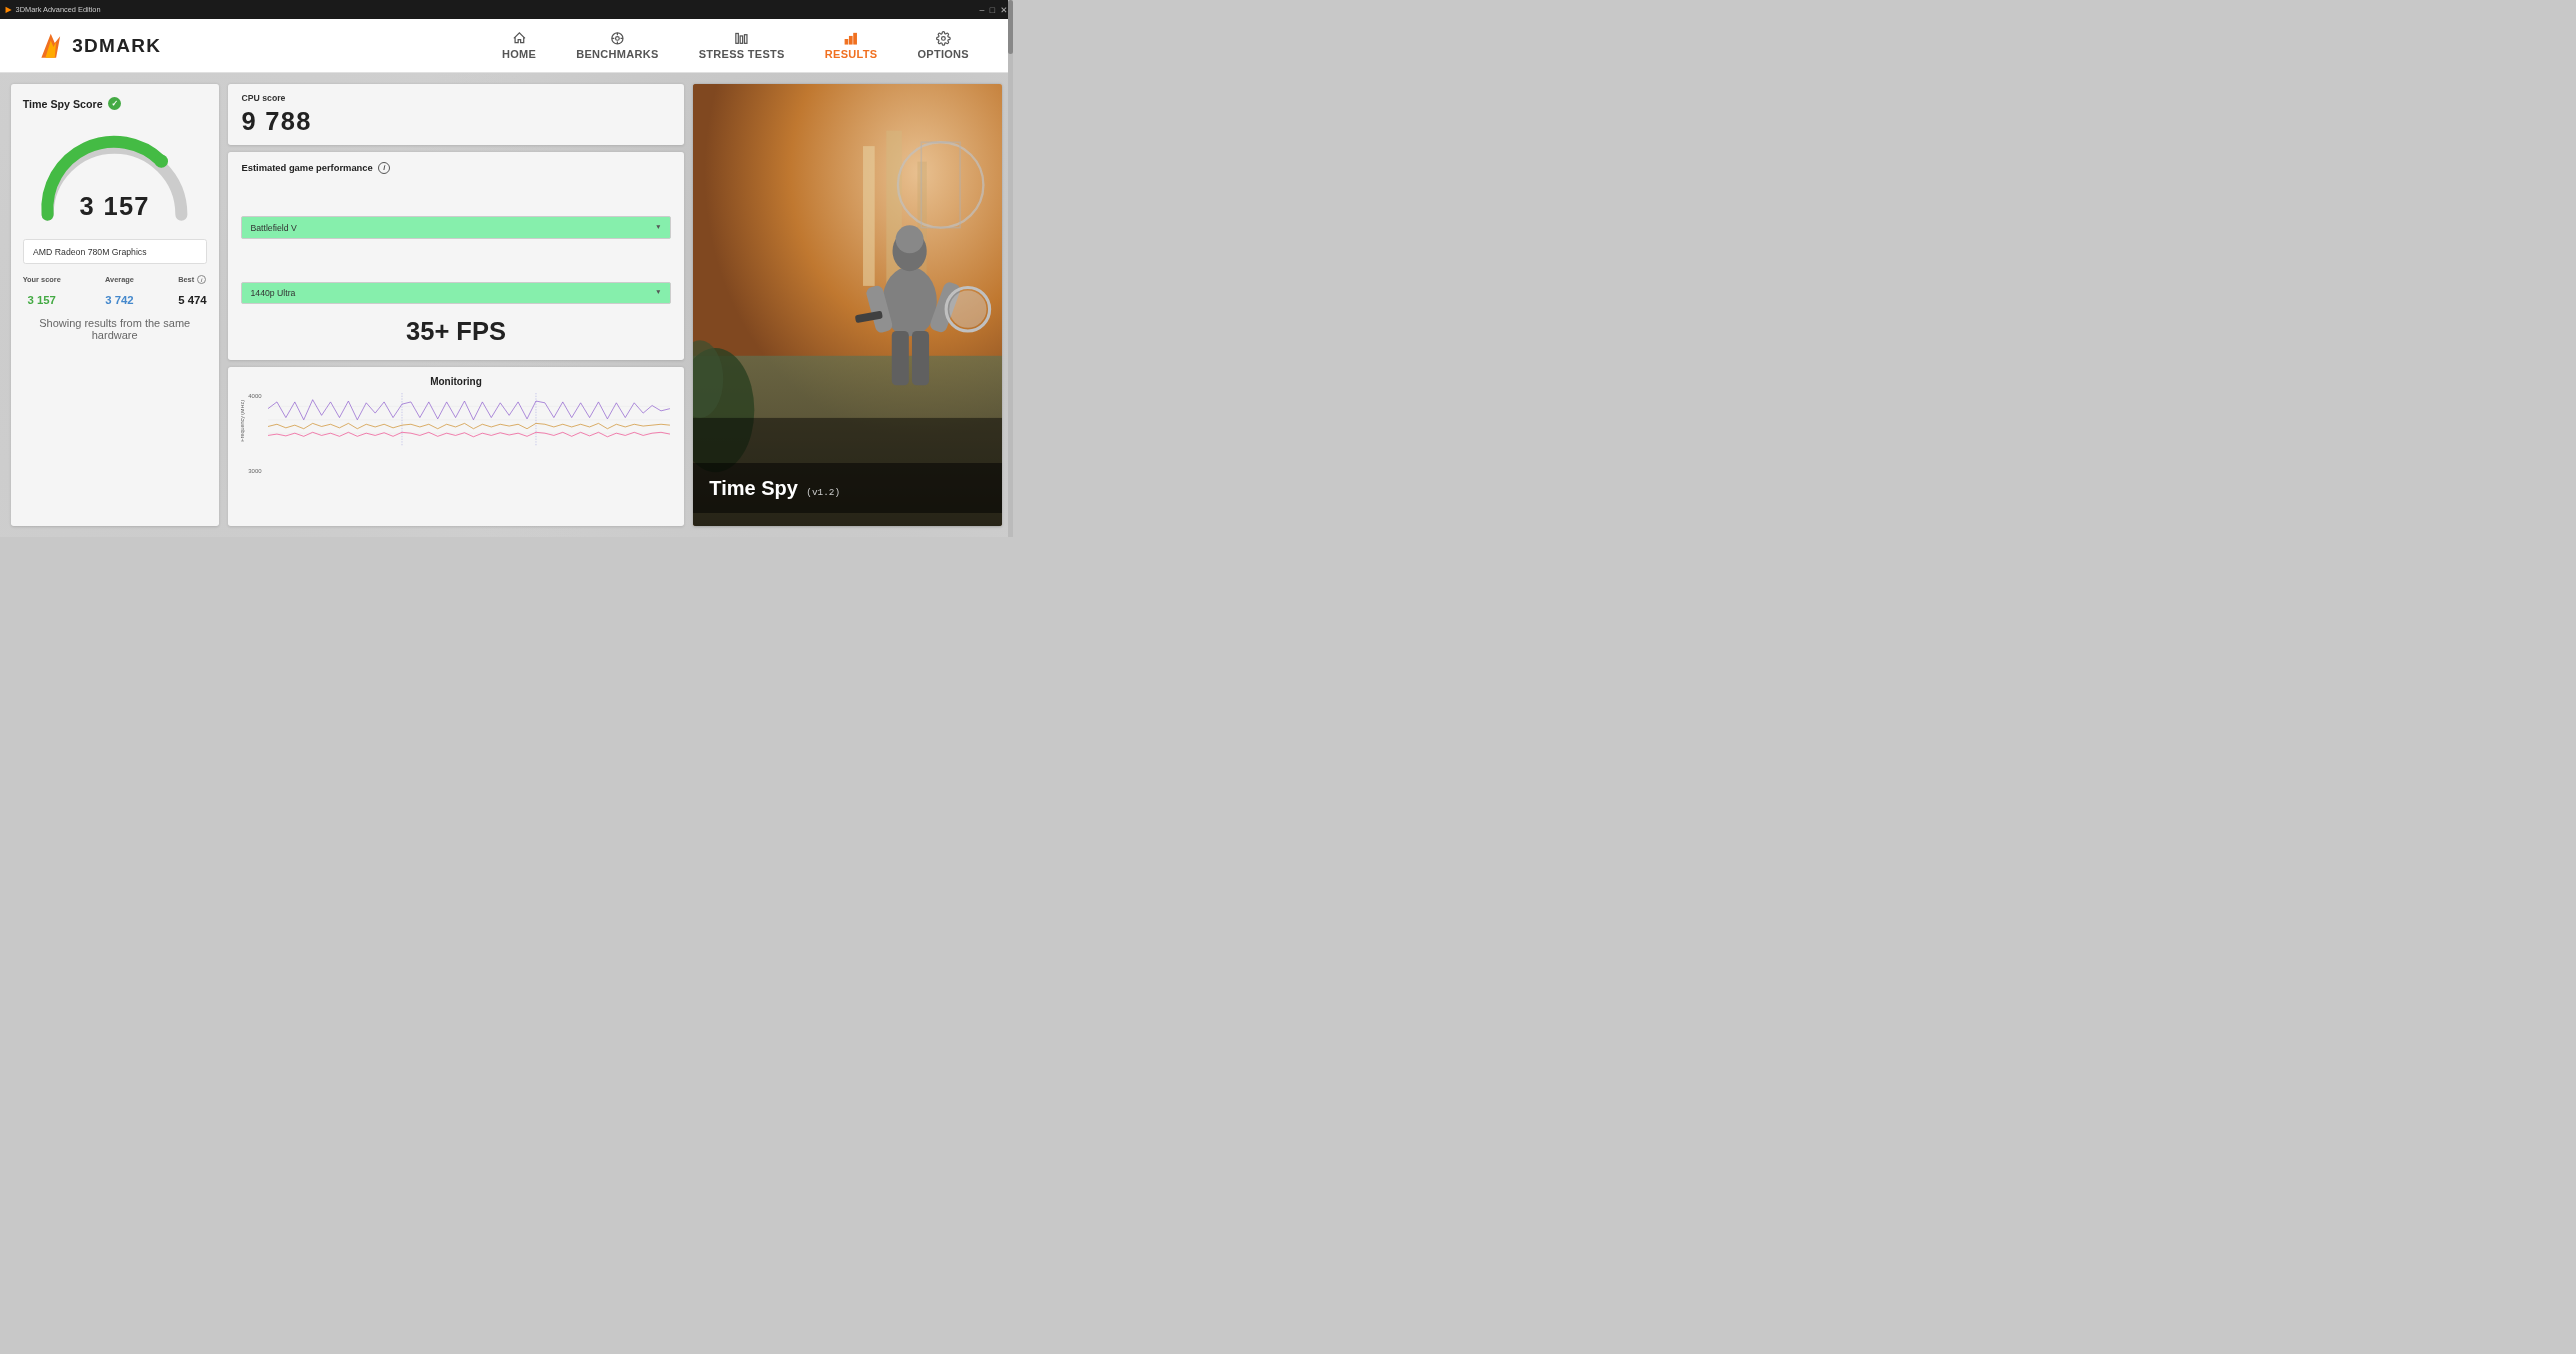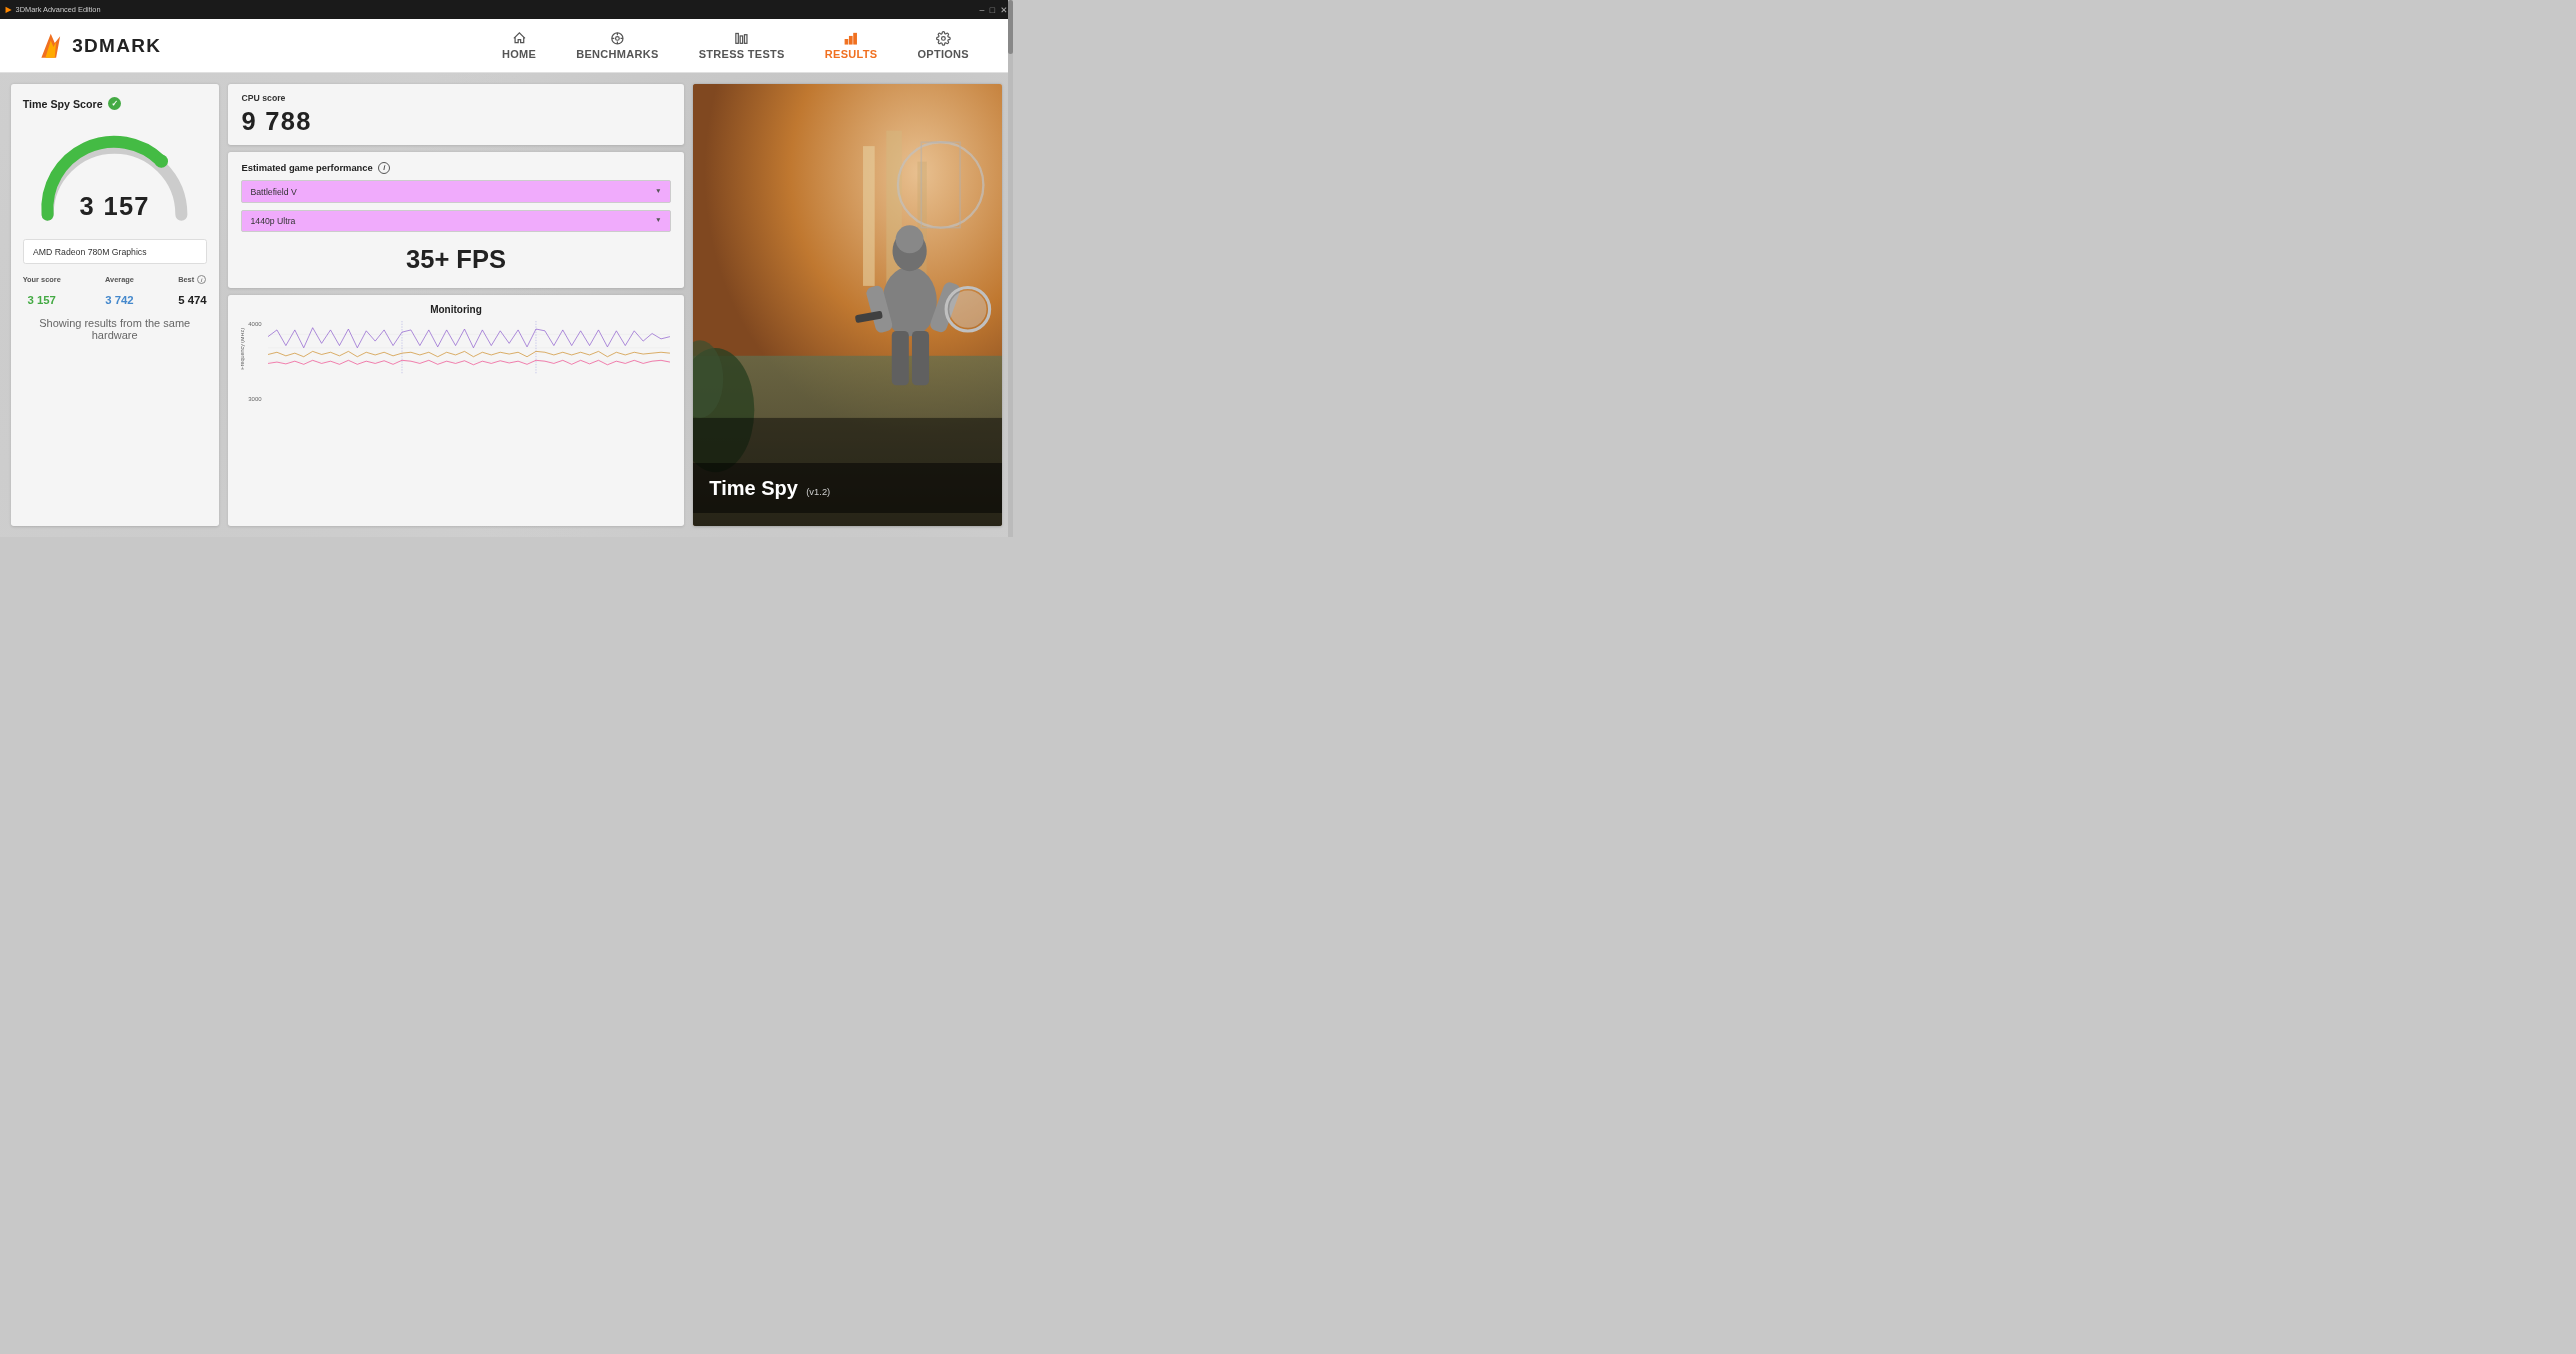--- a/index.html
+++ b/index.html
@@ -227,25 +227,26 @@
       display: flex; align-items: center; justify-content: center;
       font-size: 7.4px; color: #555; font-style: italic; font-weight: bold;
       cursor: pointer;
     }
     .dropdown-select {
       border: 0.7px solid #ccc;
       border-radius: 2px;
       padding: 5.4px 8px;
       font-size: 8.7px;
       color: #333;
-      background: #f0abfc;
+      background: #86efac;
       cursor: pointer;
       display: flex;
       justify-content: space-between;
       align-items: flex-start;
+      margin-top: 36px;
     }
     .dropdown-arrow {
       color: #555;
       font-size: 6.7px;
     }
     .fps-display {
       font-size: 25.5px;
       font-weight: 900;
       color: #222;
       text-align: center;
@@ -323,20 +324,21 @@
     .benchmark-name {
       font-size: 20px;
       font-weight: 900;
       color: white;
       display: inline;
     }
     .benchmark-version {
       font-size: 9.4px;
       color: #ccc;
       margin-left: 5.4px;
+      font-family: Liberation Mono, monospace;
     }
 
     
     .scrollbar-right {
       position: absolute;
       right: 0;
       top: 0;
       bottom: 0;
       width: 5.4px;
       background: #bbb;

